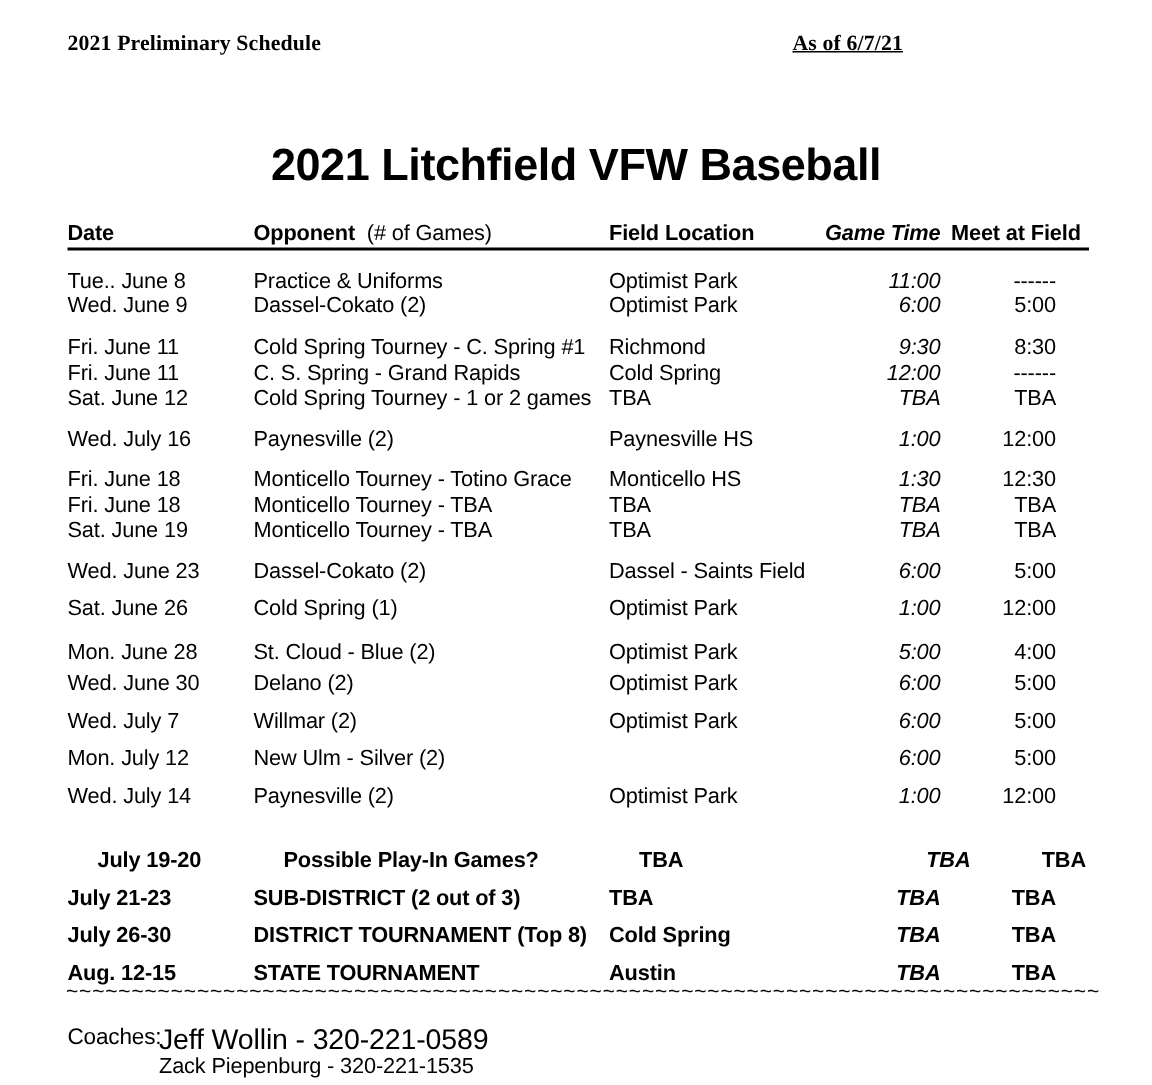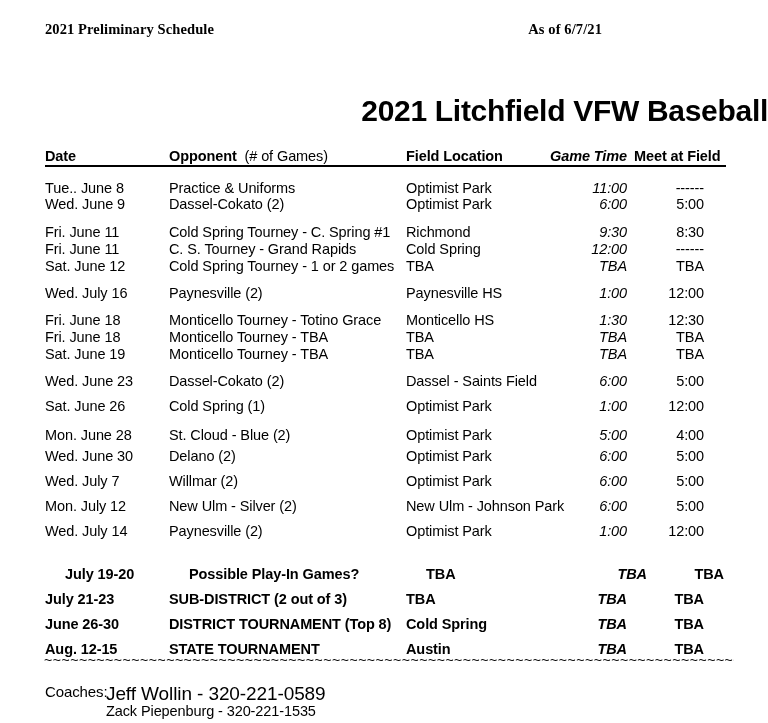--- a/index.html
+++ b/index.html
@@ -42,29 +42,30 @@
   }
   .meta-right {
     position: absolute;
     right: 42px;
     top: 0;
     font-family: "Liberation Serif", serif;
     font-weight: bold;
     font-size: 14.5px;
     letter-spacing: 0.1px;
     white-space: nowrap;
+    text-decoration: underline;
   }
 
   
   .doc-title {
     position: absolute;
     top: 94px;
     left: 0;
     width: 768px;
-    text-align: right;
+    text-align: center;
     font-family: "Liberation Sans", sans-serif;
     font-weight: bold;
     font-size: 30px;
     letter-spacing: -0.3px;
     white-space: nowrap;
   }
 
   
   .col-date      { position: absolute; left: 45px;  white-space: nowrap; }
   .col-opp       { position: absolute; left: 169px; white-space: nowrap; }
@@ -188,21 +189,21 @@
       </div>
       <div class="row" style="top: 224px;">
         <div class="col-date">Fri. June 11</div>
         <div class="col-opp">Cold Spring Tourney - C. Spring #1</div>
         <div class="col-field">Richmond</div>
         <div class="col-gtime">9:30</div>
         <div class="col-meet">8:30</div>
       </div>
       <div class="row" style="top: 241px;">
         <div class="col-date">Fri. June 11</div>
-        <div class="col-opp">C. S. Tourney - Grand Rapids</div>
+        <div class="col-opp">C. S. Spring - Grand Rapids</div>
         <div class="col-field">Cold Spring</div>
         <div class="col-gtime">12:00</div>
         <div class="col-meet">------</div>
       </div>
       <div class="row" style="top: 258px;">
         <div class="col-date">Sat. June 12</div>
         <div class="col-opp">Cold Spring Tourney - 1 or 2 games</div>
         <div class="col-field">TBA</div>
         <div class="col-gtime">TBA</div>
         <div class="col-meet">TBA</div>
@@ -266,21 +267,20 @@
       <div class="row" style="top: 473px;">
         <div class="col-date">Wed. July 7</div>
         <div class="col-opp">Willmar  (2)</div>
         <div class="col-field">Optimist Park</div>
         <div class="col-gtime">6:00</div>
         <div class="col-meet">5:00</div>
       </div>
       <div class="row" style="top: 498px;">
         <div class="col-date">Mon. July 12</div>
         <div class="col-opp">New Ulm - Silver  (2)</div>
-        <div class="col-field">New Ulm - Johnson Park</div>
         <div class="col-gtime">6:00</div>
         <div class="col-meet">5:00</div>
       </div>
       <div class="row" style="top: 523px;">
         <div class="col-date">Wed. July 14</div>
         <div class="col-opp">Paynesville  (2)</div>
         <div class="col-field">Optimist Park</div>
         <div class="col-gtime">1:00</div>
         <div class="col-meet">12:00</div>
       </div>
@@ -292,21 +292,21 @@
         <div class="col-meet">TBA</div>
       </div>
       <div class="row bold" style="top: 591px;">
         <div class="col-date">July 21-23</div>
         <div class="col-opp">SUB-DISTRICT (2 out of 3)</div>
         <div class="col-field">TBA</div>
         <div class="col-gtime">TBA</div>
         <div class="col-meet">TBA</div>
       </div>
       <div class="row bold" style="top: 616px;">
-        <div class="col-date">June 26-30</div>
+        <div class="col-date">July 26-30</div>
         <div class="col-opp">DISTRICT TOURNAMENT (Top 8)</div>
         <div class="col-field">Cold Spring</div>
         <div class="col-gtime">TBA</div>
         <div class="col-meet">TBA</div>
       </div>
       <div class="row bold" style="top: 641px;">
         <div class="col-date">Aug. 12-15</div>
         <div class="col-opp">STATE TOURNAMENT</div>
         <div class="col-field">Austin</div>
         <div class="col-gtime">TBA</div>

